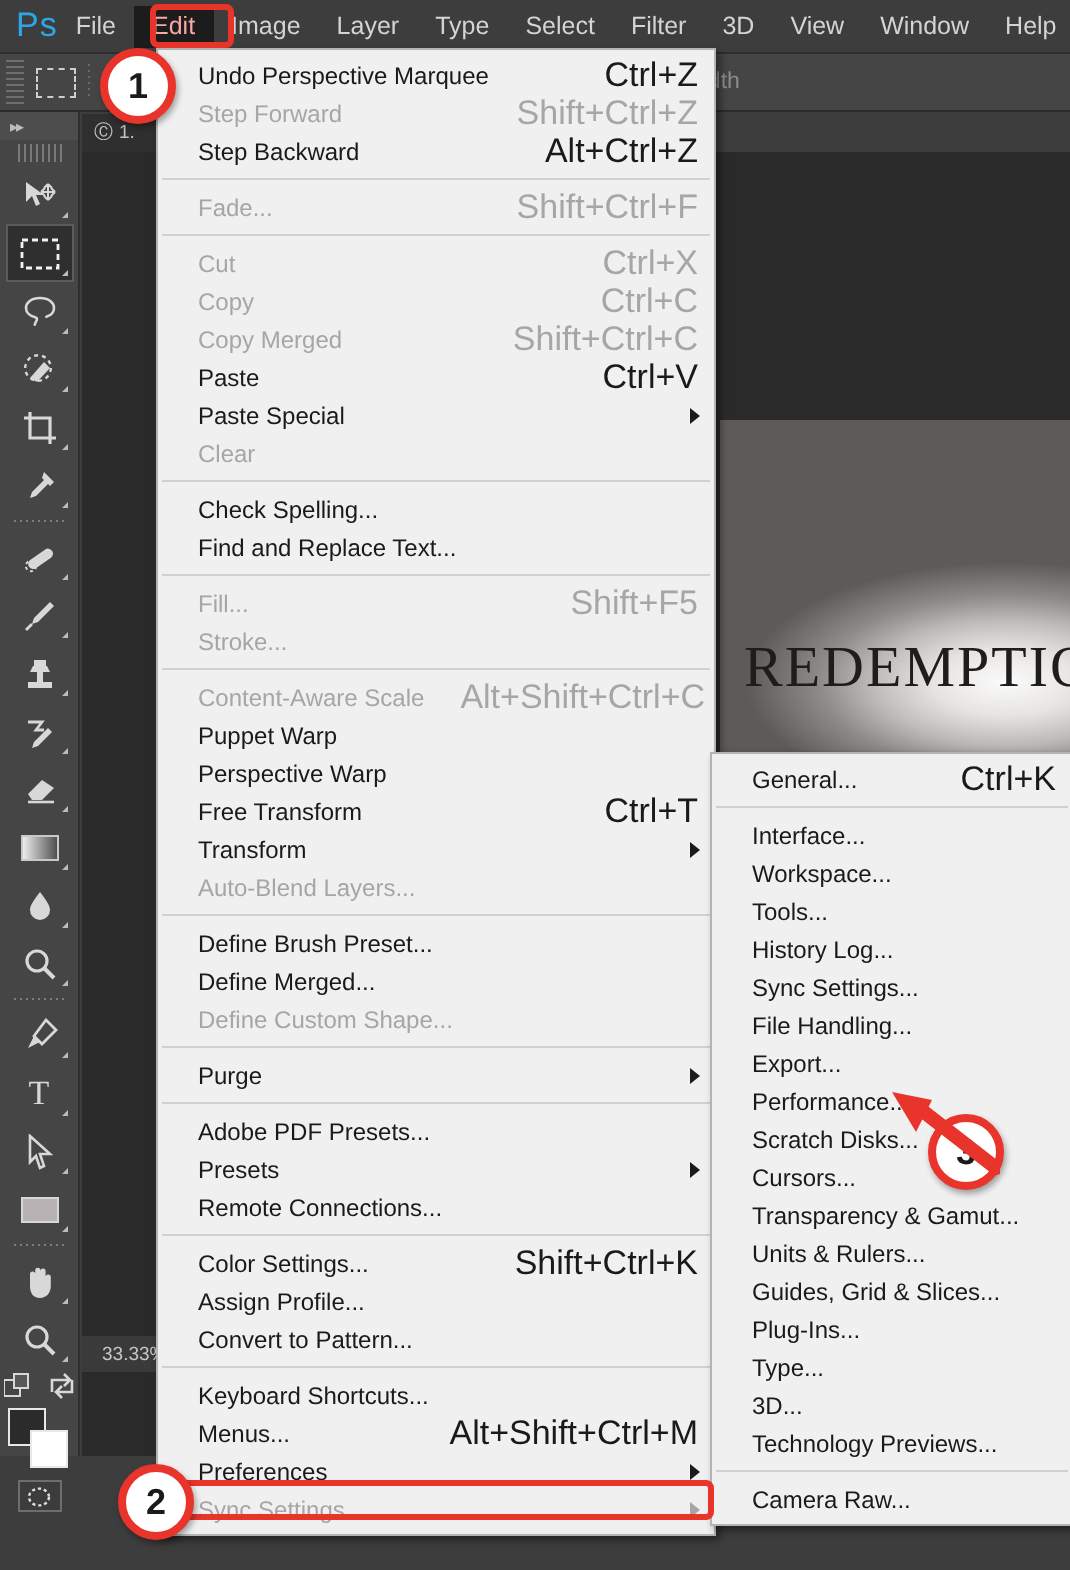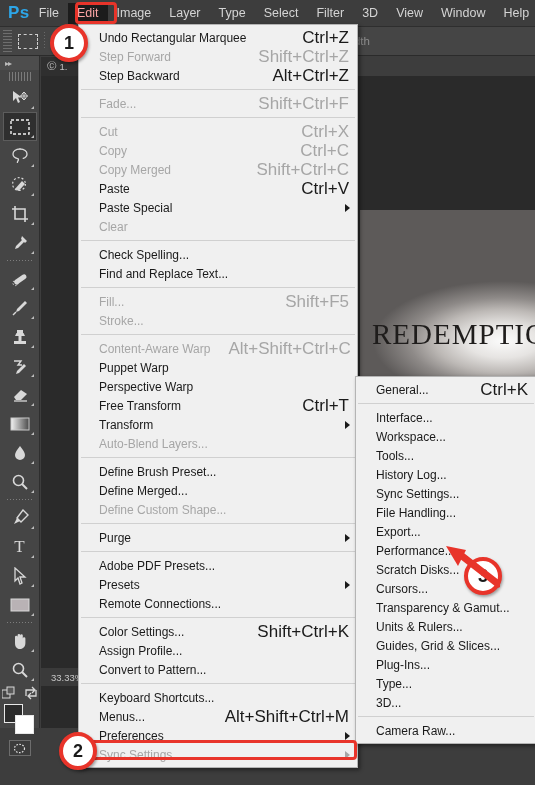--- a/index.html
+++ b/index.html
@@ -11,21 +11,21 @@
   #root{ position:relative; width:535px; height:785px; overflow:hidden; }
 
   
   .app-bg{ position:absolute; inset:0; background:#3d3d3d; }
 
   .menubar{
     position:absolute; left:0; top:0; width:535px; height:26px;
     background:#3d3d3d; display:flex; align-items:center;
   }
   .ps-logo{
-    width:46px; color:#2da6e8; font-size:17px; font-weight:bold;
+    width:46px; color:#2da6e8; font-size:17px; font-weight:normal;
     letter-spacing:.5px; padding-left:8px;
     font-family:"Liberation Sans", sans-serif;
   }
   .menu-item{
     color:#d4d4d4; font-size:12.5px; padding:3px 9px; white-space:nowrap;
     line-height:15px;
   }
   .menu-item.active{
     background:#1c1c1c; color:#fca5a5;
   }
@@ -379,21 +379,21 @@
       <div class="canvas-title">REDEMPTION</div>
     </div>
   </div>
 
   <div class="statusbar">
     <span>33.33%</span>
   </div>
 
   <div class="menu-panel" id="edit-menu">
       <div class="mrow">
-        <span class="lbl">Undo Rectangular Marquee</span>
+        <span class="lbl">Undo Perspective Marquee</span>
         <span class="acc">Ctrl+Z</span>
       </div>
       <div class="mrow dim">
         <span class="lbl">Step Forward</span>
         <span class="acc">Shift+Ctrl+Z</span>
       </div>
       <div class="mrow">
         <span class="lbl">Step Backward</span>
         <span class="acc">Alt+Ctrl+Z</span>
       </div>
@@ -436,21 +436,21 @@
       <div class="msep"></div>
       <div class="mrow dim">
         <span class="lbl">Fill...</span>
         <span class="acc">Shift+F5</span>
       </div>
       <div class="mrow dim">
         <span class="lbl">Stroke...</span>
       </div>
       <div class="msep"></div>
       <div class="mrow dim">
-        <span class="lbl">Content-Aware Warp</span>
+        <span class="lbl">Content-Aware Scale</span>
         <span class="acc">Alt+Shift+Ctrl+C</span>
       </div>
       <div class="mrow">
         <span class="lbl">Puppet Warp</span>
       </div>
       <div class="mrow">
         <span class="lbl">Perspective Warp</span>
       </div>
       <div class="mrow">
         <span class="lbl">Free Transform</span>
@@ -564,20 +564,23 @@
         <span class="lbl">Guides, Grid &amp; Slices...</span>
       </div>
       <div class="mrow">
         <span class="lbl">Plug-Ins...</span>
       </div>
       <div class="mrow">
         <span class="lbl">Type...</span>
       </div>
       <div class="mrow">
         <span class="lbl">3D...</span>
+      </div>
+      <div class="mrow">
+        <span class="lbl">Technology Previews...</span>
       </div>
       <div class="msep"></div>
       <div class="mrow">
         <span class="lbl">Camera Raw...</span>
       </div>
     </div>
 
   <div class="hl-box" style="left:75px;top:2px;width:42px;height:22px;"></div>
   <div class="hl-box" style="left:79px;top:740px;width:278px;height:20px;"></div>
 

